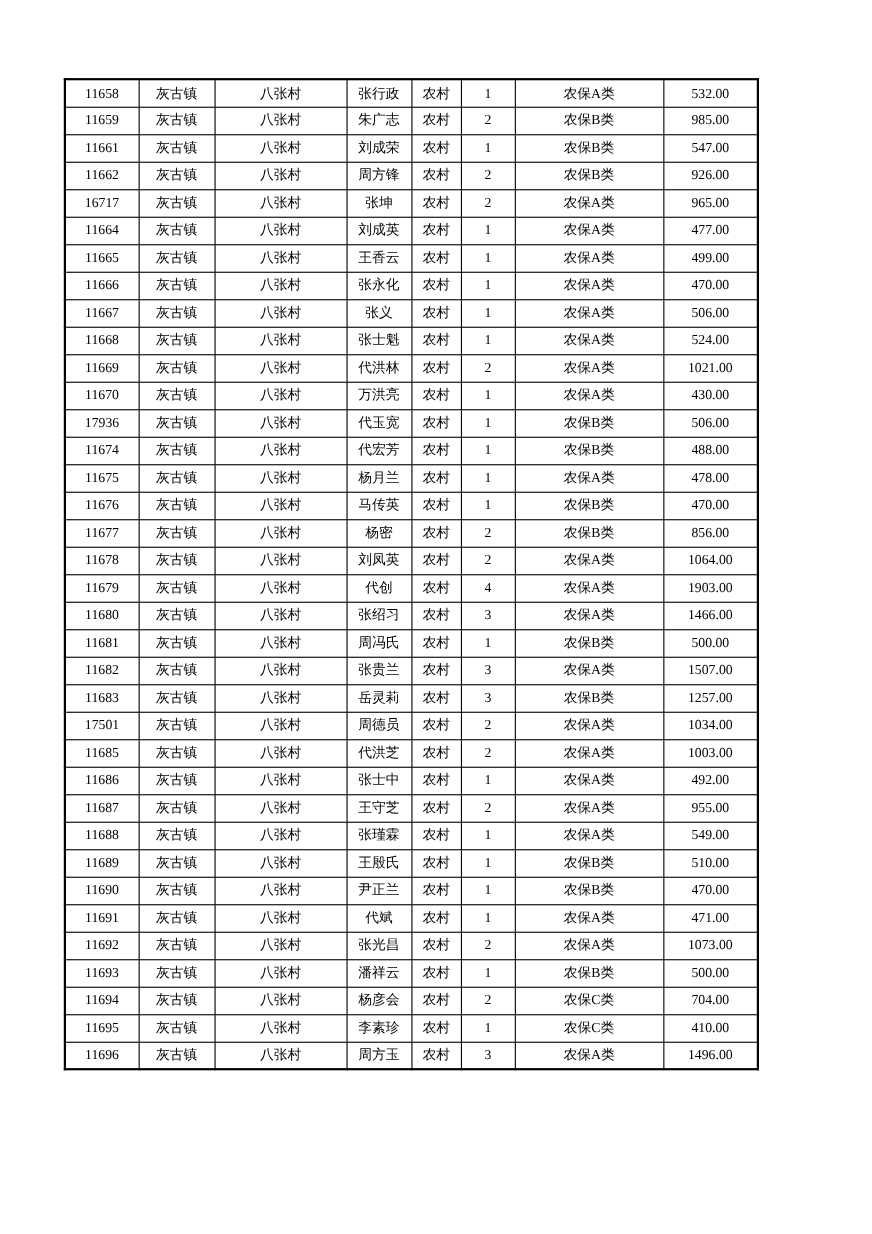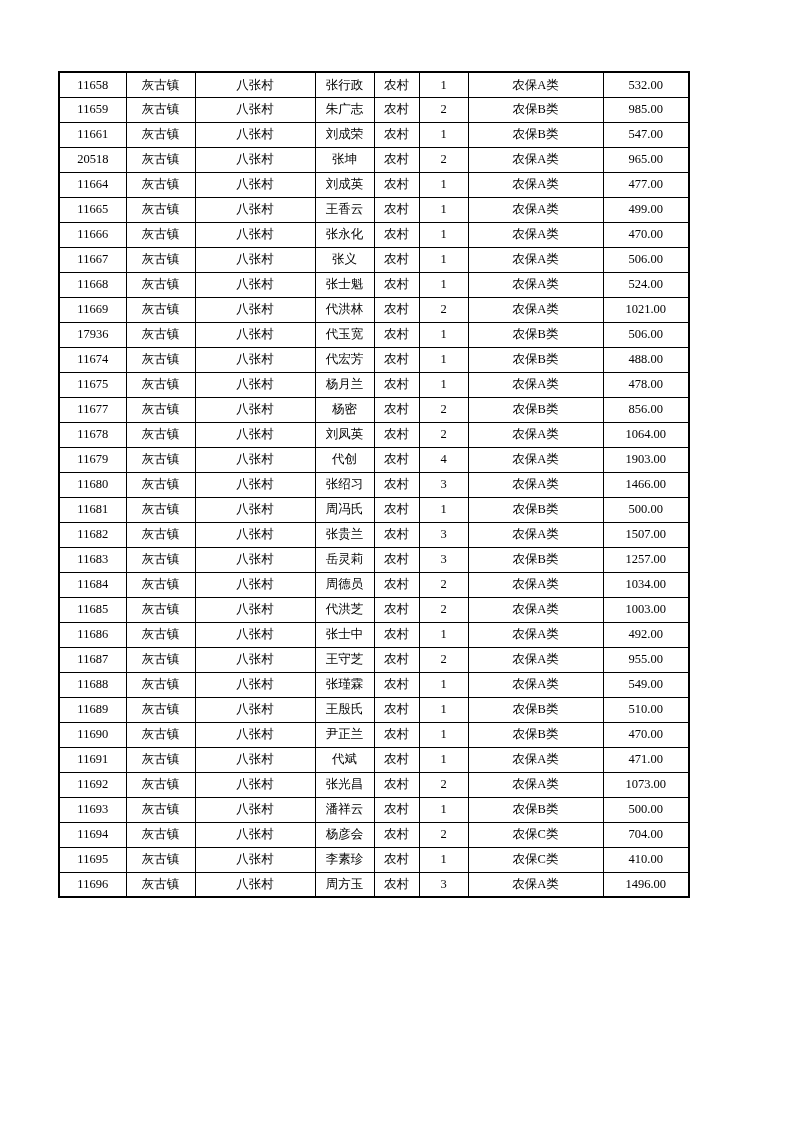--- a/index.html
+++ b/index.html
@@ -86,21 +86,31 @@
           <td>11661</td>
           <td>灰古镇</td>
           <td>八张村</td>
           <td>刘成荣</td>
           <td>农村</td>
           <td>1</td>
           <td>农保B类</td>
           <td>547.00</td>
         </tr>
         <tr>
-          <td>20518</td>
+          <td>11662</td>
+          <td>灰古镇</td>
+          <td>八张村</td>
+          <td>周方锋</td>
+          <td>农村</td>
+          <td>2</td>
+          <td>农保B类</td>
+          <td>926.00</td>
+        </tr>
+        <tr>
+          <td>16717</td>
           <td>灰古镇</td>
           <td>八张村</td>
           <td>张坤</td>
           <td>农村</td>
           <td>2</td>
           <td>农保A类</td>
           <td>965.00</td>
         </tr>
         <tr>
           <td>11664</td>
@@ -156,20 +166,30 @@
           <td>11669</td>
           <td>灰古镇</td>
           <td>八张村</td>
           <td>代洪林</td>
           <td>农村</td>
           <td>2</td>
           <td>农保A类</td>
           <td>1021.00</td>
         </tr>
         <tr>
+          <td>11670</td>
+          <td>灰古镇</td>
+          <td>八张村</td>
+          <td>万洪亮</td>
+          <td>农村</td>
+          <td>1</td>
+          <td>农保A类</td>
+          <td>430.00</td>
+        </tr>
+        <tr>
           <td>17936</td>
           <td>灰古镇</td>
           <td>八张村</td>
           <td>代玉宽</td>
           <td>农村</td>
           <td>1</td>
           <td>农保B类</td>
           <td>506.00</td>
         </tr>
         <tr>
@@ -186,20 +206,30 @@
           <td>11675</td>
           <td>灰古镇</td>
           <td>八张村</td>
           <td>杨月兰</td>
           <td>农村</td>
           <td>1</td>
           <td>农保A类</td>
           <td>478.00</td>
         </tr>
         <tr>
+          <td>11676</td>
+          <td>灰古镇</td>
+          <td>八张村</td>
+          <td>马传英</td>
+          <td>农村</td>
+          <td>1</td>
+          <td>农保B类</td>
+          <td>470.00</td>
+        </tr>
+        <tr>
           <td>11677</td>
           <td>灰古镇</td>
           <td>八张村</td>
           <td>杨密</td>
           <td>农村</td>
           <td>2</td>
           <td>农保B类</td>
           <td>856.00</td>
         </tr>
         <tr>
@@ -256,21 +286,21 @@
           <td>11683</td>
           <td>灰古镇</td>
           <td>八张村</td>
           <td>岳灵莉</td>
           <td>农村</td>
           <td>3</td>
           <td>农保B类</td>
           <td>1257.00</td>
         </tr>
         <tr>
-          <td>11684</td>
+          <td>17501</td>
           <td>灰古镇</td>
           <td>八张村</td>
           <td>周德员</td>
           <td>农村</td>
           <td>2</td>
           <td>农保A类</td>
           <td>1034.00</td>
         </tr>
         <tr>
           <td>11685</td>

